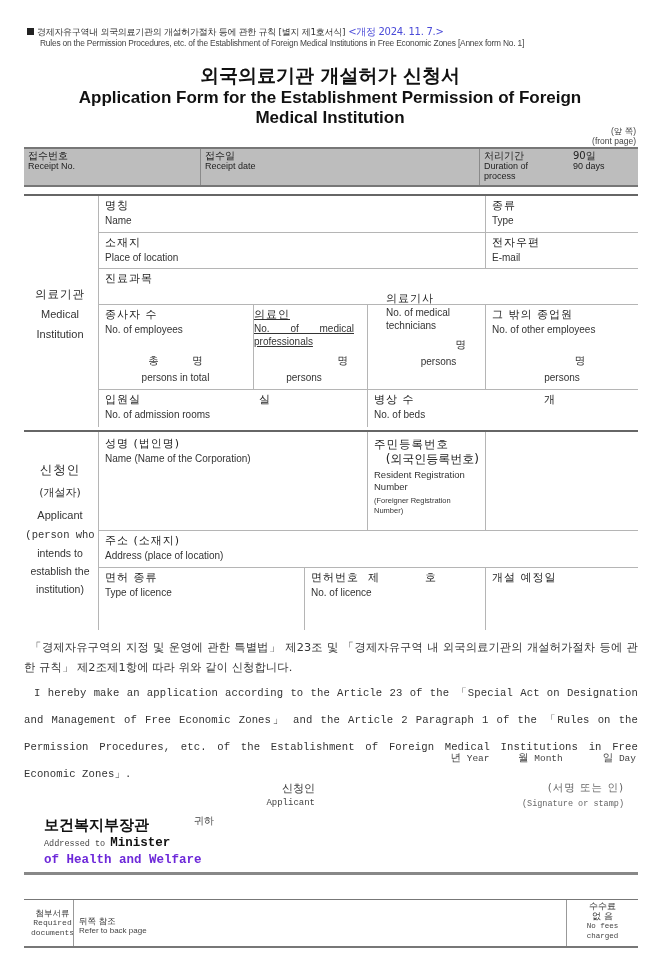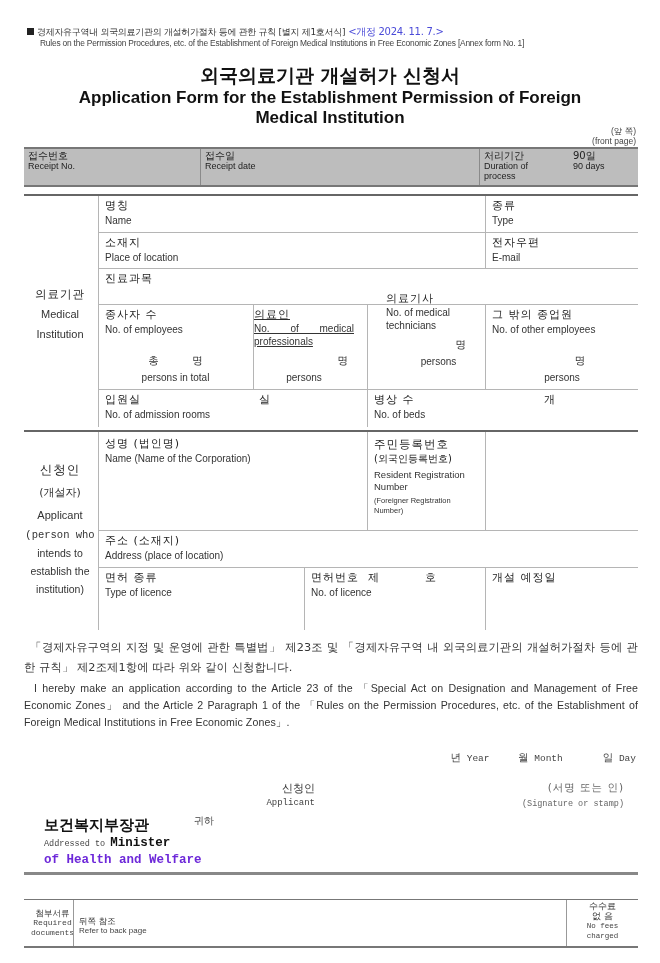--- a/index.html
+++ b/index.html
@@ -20,21 +20,21 @@
   .receipt .vline { position: absolute; top: 0; width: 1px; height: 36px; background: #8a8a8a; }
 
   .sec { left: 24px; width: 614px; border-top: 2px solid #666; }
   .sec .cell { position: absolute; font-size: 10px; line-height: 15px; padding: 2px 6px; font-family: "Liberation Sans", sans-serif; color: #333; }
   .sec .cell .ko { font-family: "DejaVu Sans", sans-serif; font-size: 11px; color: #222; letter-spacing: 1px; }
   .hl { position: absolute; height: 1px; background: #b5b5b5; }
   .vl { position: absolute; width: 1px; background: #b5b5b5; }
   .side { position: absolute; text-align: center; font-family: "Liberation Sans", sans-serif; color: #333; }
 
   .declaration { left: 24px; width: 614px; top: 638px; font-size: 11.3px; line-height: 20px; color: #333; text-align: justify; letter-spacing: 0.1px; }
-  .declaration .en { font-family: Liberation Sans, sans-serif; font-size: 10.6px; line-height: 17px; margin-top: 2px; }
+  .declaration .en { font-family: Liberation Mono, monospace; font-size: 10.6px; line-height: 27px; margin-top: 2px; }
 
   .date-row { right: 24px; top: 751px; font-size: 9.5px; color: #444; font-family: "Liberation Mono", monospace; white-space: nowrap; }
   .date-row span.ko { font-family: "DejaVu Sans", sans-serif; font-size: 10.5px; }
   .applicant-ko { left: 200px; width: 115px; top: 781px; text-align: right; font-size: 11px; color: #333; }
   .applicant-en { left: 200px; width: 115px; top: 798px; text-align: right; font-size: 9px; color: #444; font-family: "Liberation Mono", monospace; }
   .sign-ko { right: 36px; top: 781px; font-size: 10.5px; color: #666; letter-spacing: 1px; }
   .sign-en { right: 36px; top: 799px; font-size: 8.5px; color: #666; font-family: "Liberation Mono", monospace; }
 
   .addr-ko { left: 44px; top: 816px; font-size: 15px; font-weight: bold; color: #111; }
   .addr-gwiha { left: 194px; top: 814px; font-size: 10px; color: #444; }
@@ -177,21 +177,21 @@
   </div>
   <div class="vl" style="left:74px;top:0;height:198px;"></div>
 
   <div class="cell" style="left:75px;top:2px;width:268px;height:96px;">
     <div class="ko">성명 (법인명)</div>
     <div>Name (Name of the Corporation)</div>
   </div>
   <div class="vl" style="left:343px;top:0;height:98px;"></div>
   <div class="cell" style="left:344px;top:2px;width:117px;height:96px;line-height:14px;">
     <div class="ko" style="font-size:11.5px;line-height:16px;">주민등록번호</div>
-    <div class="ko" style="font-size:10px;letter-spacing:0;">(외국인등록번호)</div>
+    <div class="ko" style="font-size:12px;letter-spacing:0;text-align:right;">(외국인등록번호)</div>
     <div style="font-size:9.5px;line-height:12px;margin-top:3px;">Resident Registration Number</div>
     <div style="font-size:7.5px;line-height:10px;margin-top:3px;">(Foreigner Registration Number)</div>
   </div>
   <div class="vl" style="left:461px;top:0;height:98px;"></div>
   <div class="cell" style="left:462px;top:0;width:152px;height:98px;"></div>
   <div class="hl" style="left:75px;top:98px;width:539px;"></div>
 
   <div class="cell" style="left:75px;top:99px;width:539px;height:36px;">
     <div class="ko">주소 (소재지)</div>
     <div>Address (place of location)</div>

